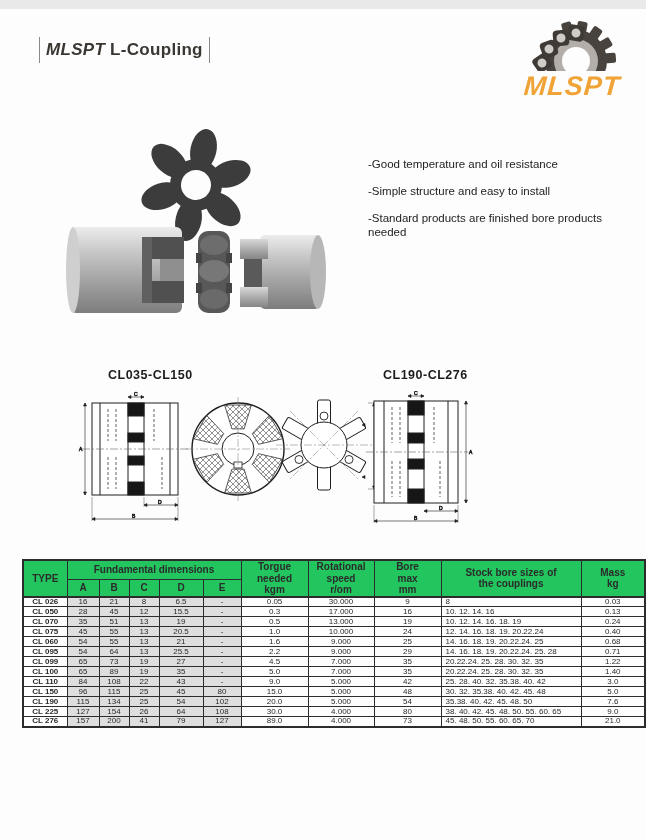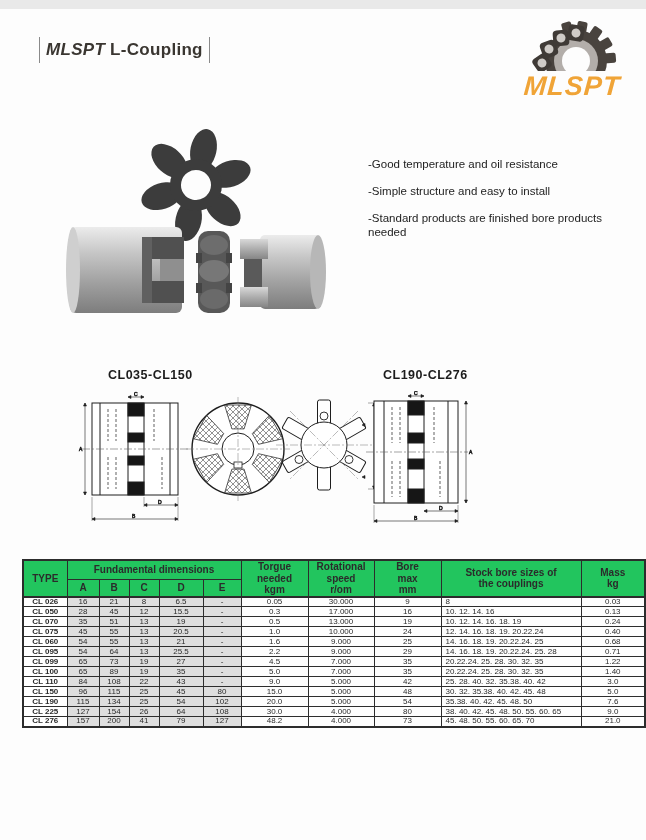--- a/index.html
+++ b/index.html
@@ -544,21 +544,21 @@
       <td>9.0</td>
     </tr>
 
     <tr>
       <td class="type-cell">CL 276</td>
       <td class="dim-cell">157</td>
       <td class="dim-cell">200</td>
       <td class="dim-cell">41</td>
       <td class="dim-cell">79</td>
       <td class="dim-cell">127</td>
-      <td>48.2</td>
+      <td>89.0</td>
       <td>4.000</td>
       <td>73</td>
       <td class="stock-cell">45. 48. 50. 55. 60. 65. 70</td>
       <td>21.0</td>
     </tr>
   </tbody>
     </table>
   </div>
 
 

